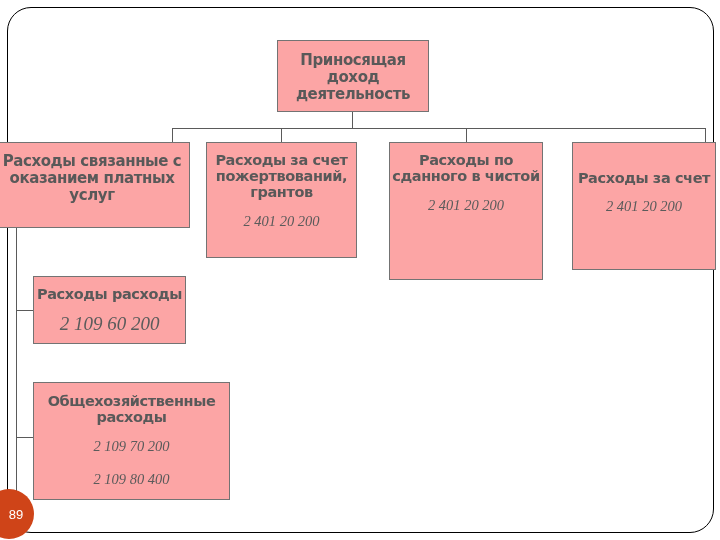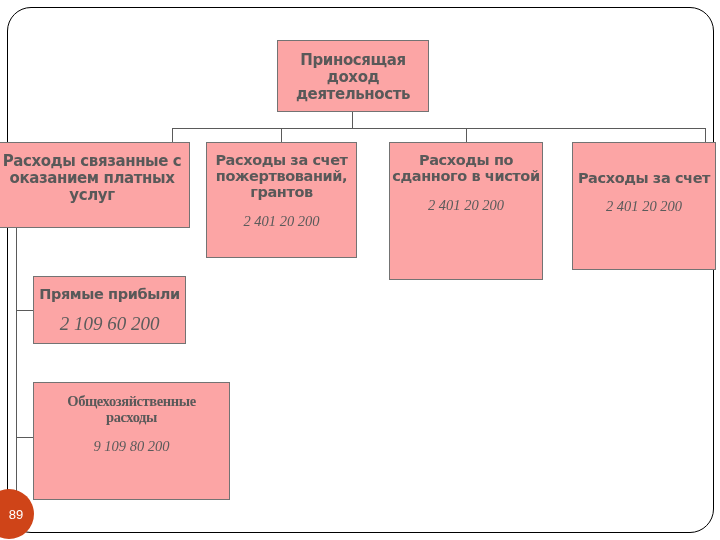--- a/index.html
+++ b/index.html
@@ -79,21 +79,21 @@
   #node-profit    { left: 572px; top: 142px; width: 144px; height: 128px; }
   #node-profit .node-title { font-size: 14.5px; padding-top: 27px; }
   #node-profit .node-code { font-size: 14.5px; padding-top: 11px; }
 
   
   #node-direct { left: 33px; top: 276px; width: 153px; height: 68px; }
   #node-direct .node-title { font-size: 14.5px; padding-top: 9px; }
   #node-direct .node-code { font-size: 19px; padding-top: 10px; }
 
   #node-overhead { left: 33px; top: 382px; width: 197px; height: 118px; }
-  #node-overhead .node-title { font-size: 14.5px; padding-top: 10px; font-family: Liberation Serif, serif; }
+  #node-overhead .node-title { font-size: 14.5px; padding-top: 10px; }
   #node-overhead .node-code { font-size: 14.5px; padding-top: 12px; }
   #node-overhead .node-code + .node-code { padding-top: 14px; }
 
   
   #page-badge {
     position: absolute;
     left: -16px;
     top: 489px;
     width: 50px;
     height: 50px;
@@ -163,28 +163,29 @@
 
   <div class="node" id="node-profit">
     <div class="node-title">
       <div>Расходы за счет</div>
     </div>
     <div class="node-code">2 401 20 200</div>
   </div>
 
   <div class="node" id="node-direct">
     <div class="node-title">
-      <div>Прямые прибыли</div>
+      <div>Расходы расходы</div>
     </div>
     <div class="node-code">2 109 60 200</div>
   </div>
 
   <div class="node" id="node-overhead">
     <div class="node-title">
       <div>Общехозяйственные</div>
       <div>расходы</div>
     </div>
-    <div class="node-code">9 109 80 200</div>
+    <div class="node-code">2 109 70 200</div>
+    <div class="node-code">2 109 80 400</div>
   </div>
 
   <div id="page-badge">89</div>
 
 </div>
 
 </body></html>

